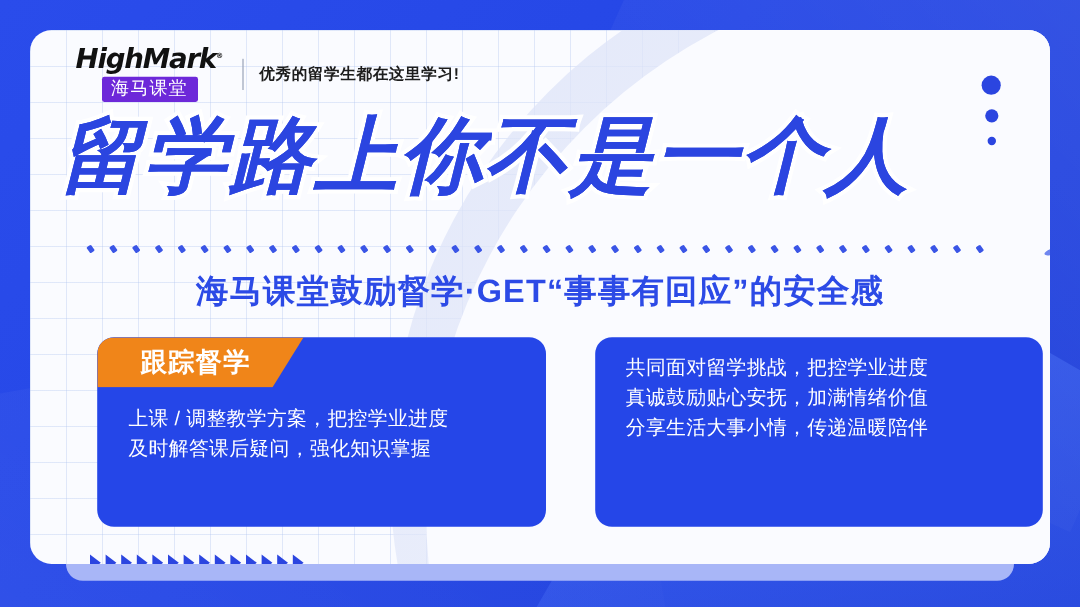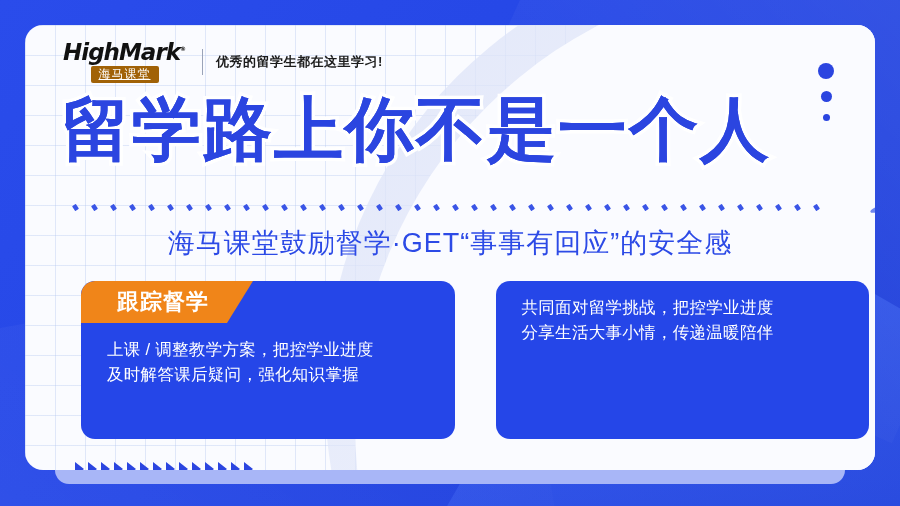--- a/index.html
+++ b/index.html
@@ -61,53 +61,54 @@
   
   .hdr{position:absolute;left:38px;top:14px;display:flex;align-items:center;height:46px;}
   .logo{display:flex;flex-direction:column;align-items:center;justify-content:center;}
   .logo-main{
     font-size:23px;font-weight:bold;color:#111;letter-spacing:-1px;
     font-style:italic;font-family:"DejaVu Sans",sans-serif;line-height:1;
     position:relative;
   }
   .logo-tm{font-size:6px;vertical-align:super;letter-spacing:0;}
   .logo-sub{
-    margin-top:2px;background:#a16207;color:#fff;font-size:12px;
-    padding:1px 8px;border-radius:2px;letter-spacing:1px;line-height:1.25;text-decoration:underline;
+    margin-top:2px;background:#6d28d9;color:#fff;font-size:15px;
+    padding:1px 8px;border-radius:2px;letter-spacing:1px;line-height:1.25;
   }
   .hdr-div{width:1px;height:26px;background:#9aa3b8;margin:0 13px 0 16px;}
   .hdr-tag{
     font-size:13px;color:#1c1c1c;font-weight:bold;
     letter-spacing:.5px;
   }
 
   
   .headline{
-    position:absolute;left:36px;top:70px;width:790px;
+    position:absolute;left:24px;top:70px;width:790px;
     font-size:69px;line-height:1;font-weight:bold;
     color:#2b45e0;letter-spacing:2px;white-space:nowrap;
     -webkit-text-stroke:7px #ffffff;
     paint-order:stroke fill;
     text-shadow:0 0 0 #2b45e0;
+    font-style:italic;
   }
 
   
   .dashes{
     position:absolute;left:46px;top:174px;width:790px;height:16px;
     display:flex;gap:10px;align-items:center;overflow:hidden;
   }
   .dash{
     width:9px;height:3px;background:#3a55e6;border-radius:1px;
     transform:skewX(-40deg) rotate(33deg);flex:0 0 auto;
   }
 
   
   .subtitle{
     position:absolute;left:0;right:0;top:200px;text-align:center;
-    font-size:27px;color:#2c4ae6;font-weight:normal;letter-spacing:1px;
+    font-size:27px;color:#2c4ae6;font-weight:bold;letter-spacing:1px;
   }
 
   
   .cards{position:absolute;left:56px;top:256px;width:788px;display:flex;gap:41px;}
   .card{
     position:relative;width:382px;height:158px;
     background:#2546e8;border-radius:14px;overflow:hidden;
   }
   .card-tag{
     position:relative;display:inline-block;height:42px;
@@ -223,20 +224,21 @@
           <div class="card-tag">跟踪督学</div>
           <div class="card-body">
             <div class="card-line">上课 / 调整教学方案，把控学业进度</div>
             <div class="card-line">及时解答课后疑问，强化知识掌握</div>
           </div>
         </div>
 
         <div class="card">
           <div class="card-body">
             <div class="card-line">共同面对留学挑战，把控学业进度</div>
+            <div class="card-line">真诚鼓励贴心安抚，加满情绪价值</div>
             <div class="card-line">分享生活大事小情，传递温暖陪伴</div>
           </div>
         </div>
 
       </div>
 
       <div class="tris">
         <div class="tri"></div>
           <div class="tri"></div>
           <div class="tri"></div>

